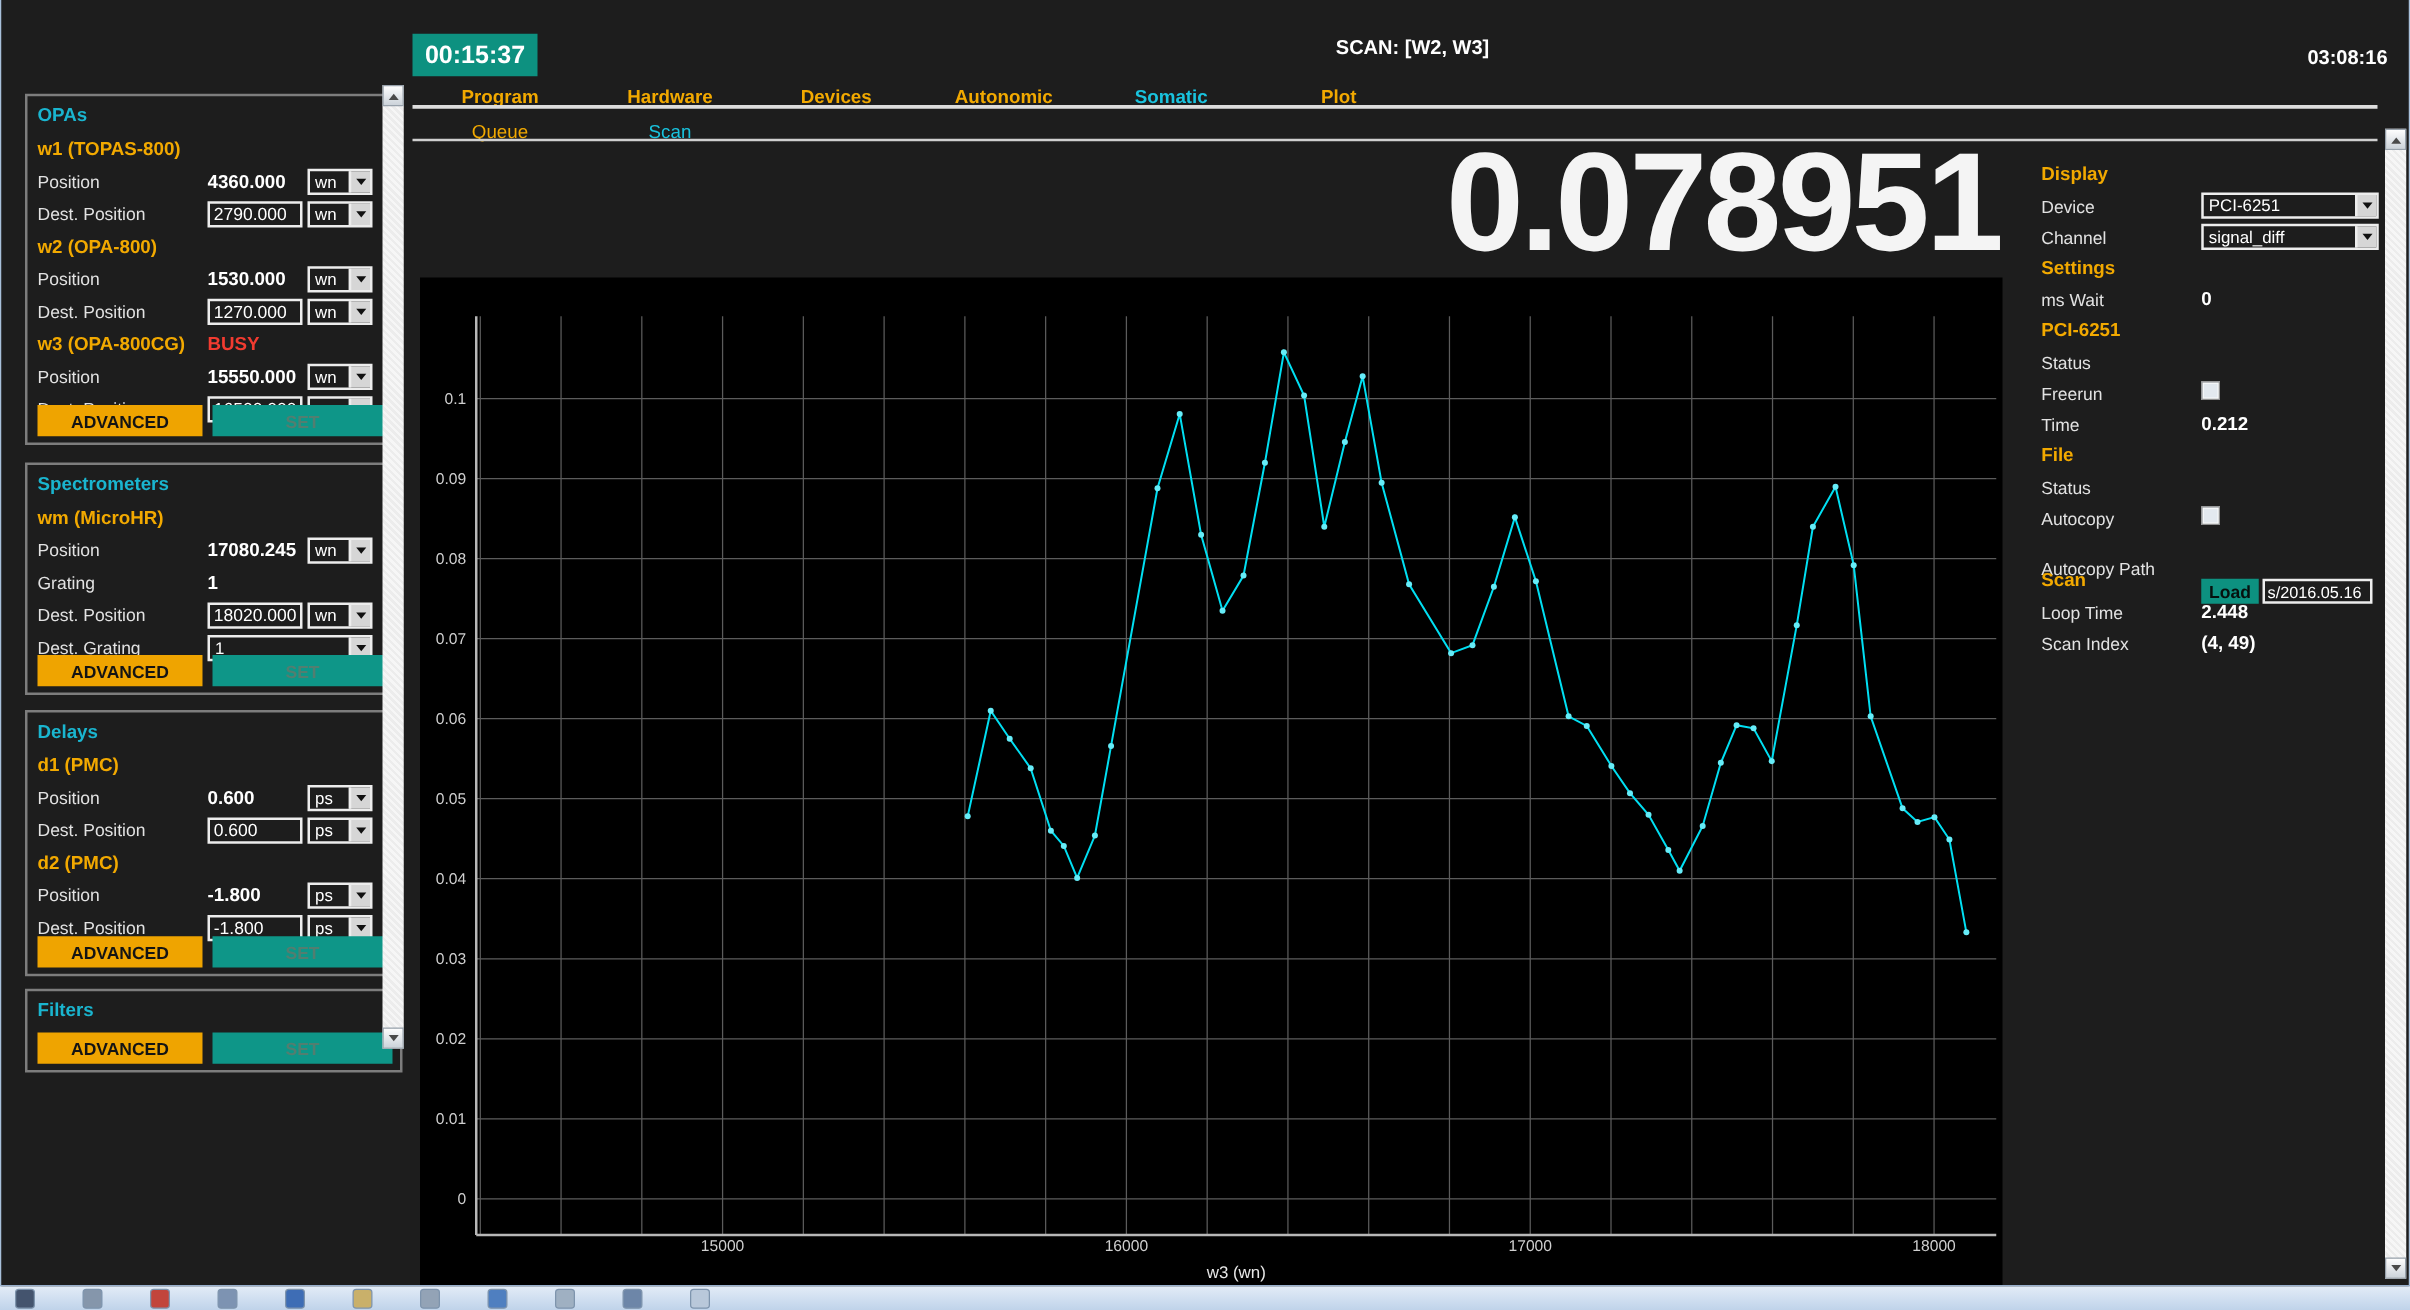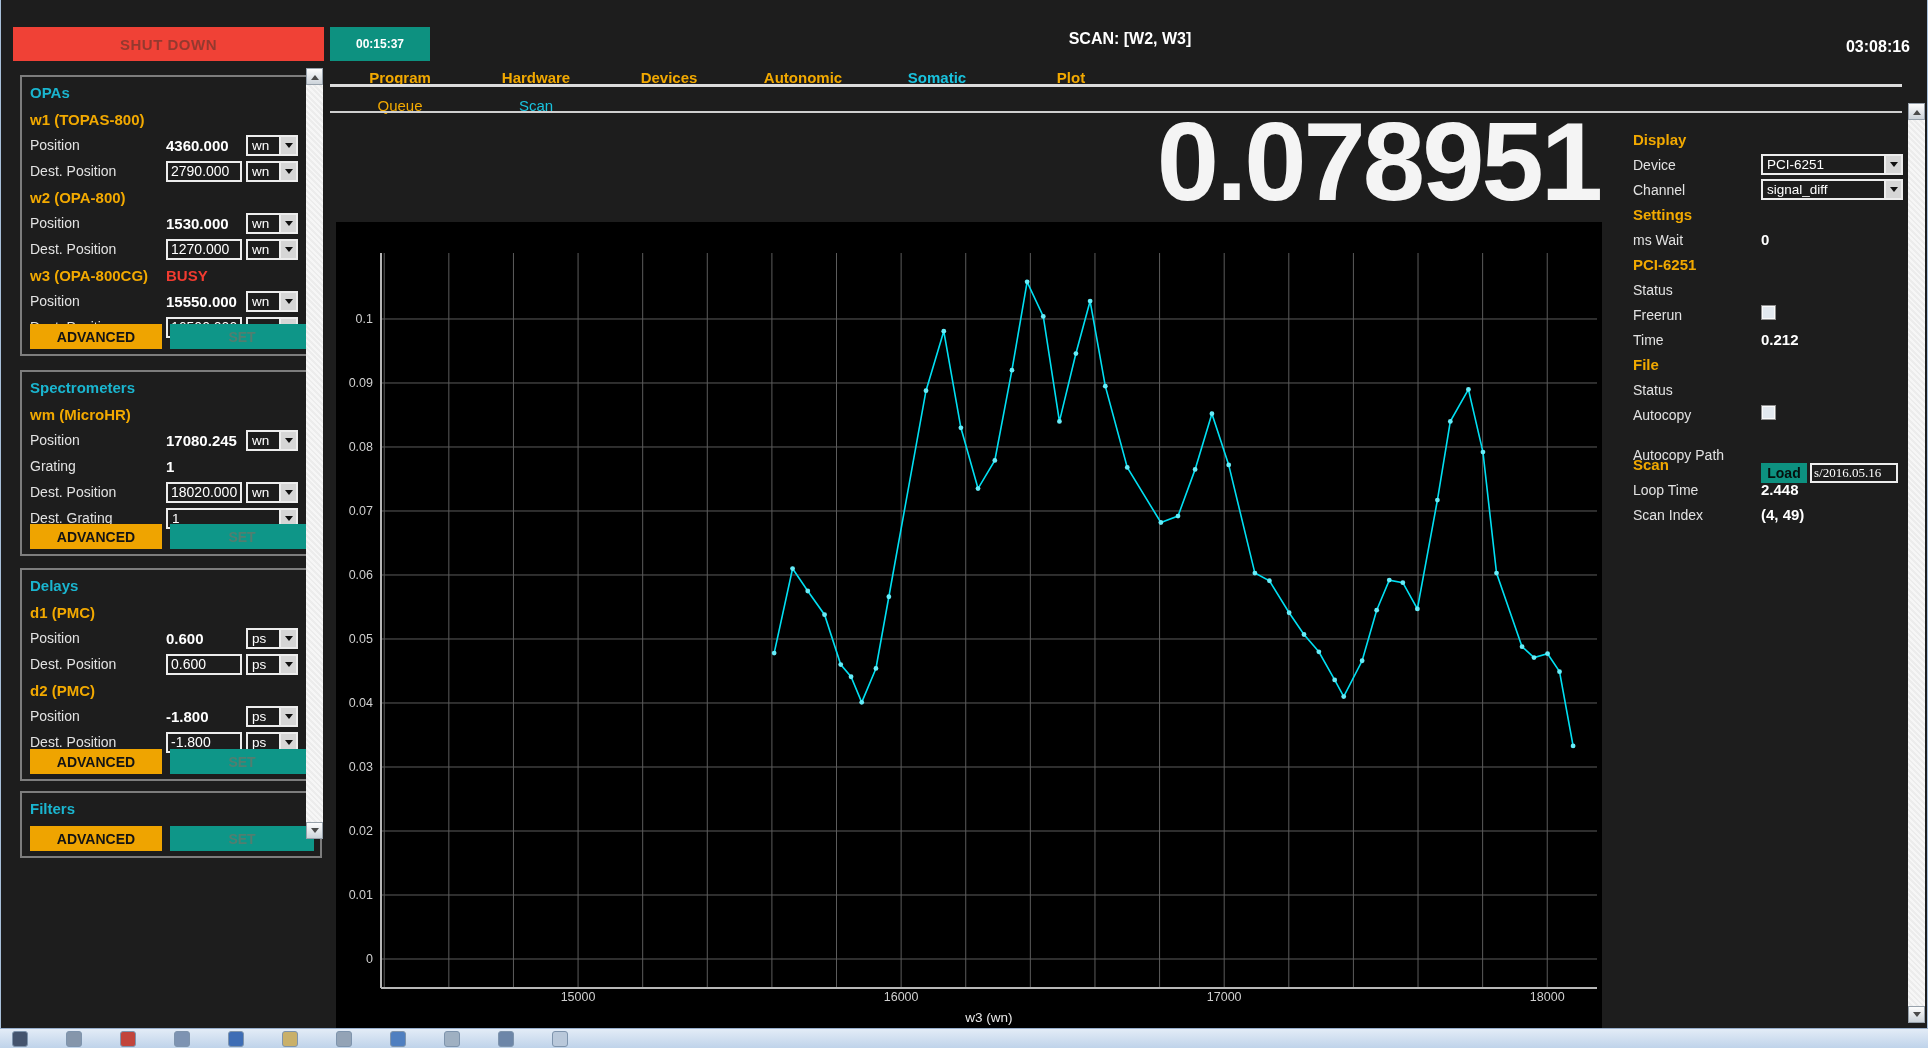--- a/index.html
+++ b/index.html
@@ -12,21 +12,21 @@
   .title-text{left:27px;top:3px;font-size:12px;color:#111;white-space:nowrap;}
   .win-btns{right:4px;top:2px;display:flex;gap:2px;}
   .win-btn{width:24px;height:15px;background:linear-gradient(#f4f8fc,#ccd9ea);border:1px solid #7f93ad;border-radius:2px;display:flex;align-items:center;justify-content:center;position:relative;}
   .glyph-min{width:8px;height:2px;background:#333;margin-top:7px;}
   .glyph-max{width:8px;height:7px;border:1.5px solid #333;}
   .glyph-close{width:9px;height:9px;position:relative;}
   .glyph-close::before,.glyph-close::after{content:"";position:absolute;left:4px;top:-1px;width:2px;height:11px;background:#333;}
   .glyph-close::before{transform:rotate(45deg);} .glyph-close::after{transform:rotate(-45deg);}
   
   .shutdown{left:13px;top:27px;width:311px;height:34px;background:#f04136;color:#94392f;font-weight:bold;font-size:15px;display:flex;align-items:center;justify-content:center;letter-spacing:.5px;}
-  .timer{left:330px;top:27px;width:100px;height:34px;background:#0d9180;color:#fff;font-weight:bold;font-size:12px;display:flex;align-items:center;justify-content:center;}
+  .timer{left:330px;top:27px;width:100px;height:34px;background:#0d9180;color:#fff;font-weight:bold;font-size:20px;display:flex;align-items:center;justify-content:center;}
   .scanbanner{left:930px;top:30px;width:400px;text-align:center;color:#fff;font-weight:bold;font-size:16px;}
   .clock{right:18px;top:38px;color:#fff;font-weight:bold;font-size:16px;}
   
   .tab{top:69px;width:130px;height:16px;text-align:center;font-size:15px;font-weight:bold;color:#f2a900;cursor:default;}
   .subtab{top:97px;width:130px;height:16px;text-align:center;font-size:15px;font-weight:normal;color:#f2a900;}
   .tab.active,.subtab.active{color:#19c3de;}
   .divider1{left:330px;top:84px;width:1572px;height:3px;background:#dcdcdc;}
   .divider2{left:330px;top:111px;width:1572px;height:2px;background:#cfcfcf;}
   
   .panel{position:absolute;left:20px;width:302px;box-sizing:border-box;border:2px solid #7d7d7d;background:#1d1d1d;padding-top:3px;}
@@ -55,33 +55,32 @@
   .plotbox{left:336px;top:222px;width:1266px;height:806px;background:#000;}
   
   .rpanel{left:1633px;top:127px;width:272px;}
   .rrow{height:25px;display:grid;grid-template-columns:128px 1fr;align-items:center;}
   .rhead{color:#f2a900;font-weight:bold;font-size:15px;}
   .rlabel{color:#e2e2e2;font-size:14px;}
   .rval{color:#fff;font-weight:bold;font-size:15px;}
   .rsel{width:142px;height:21px;box-sizing:border-box;border:2px solid #ededed;background:#1d1d1d;display:flex;align-items:center;}
   .cb{width:13px;height:13px;background:#e3e9ef;border:1px solid #8f8f8f;box-shadow:inset 0 0 0 1px #fbfbfb;}
   .loadbtn{width:46px;height:20px;background:#0d9180;color:#06110e;font-weight:bold;font-size:14px;display:flex;align-items:center;justify-content:center;}
-  .pathinput{width:88px;height:20px;box-sizing:border-box;border:2px solid #ededed;background:#1d1d1d;color:#fff;font-size:13px;padding:0 2px;font-family:Liberation Serif, serif;margin-left:3px;}
+  .pathinput{width:88px;height:20px;box-sizing:border-box;border:2px solid #ededed;background:#1d1d1d;color:#fff;font-size:13px;padding:0 2px;font-family:Liberation Sans, sans-serif;margin-left:3px;}
   .pathwrap{display:flex;align-items:center;margin-top:36px;}
   
   .taskbar{left:0;top:1028px;width:1928px;height:20px;background:linear-gradient(#e3ecf7,#bfd3ea);border-top:1px solid #98afcc;display:flex;align-items:center;gap:38px;padding-left:12px;box-sizing:border-box;}
   .tbicon{width:14px;height:14px;border-radius:3px;border:1px solid #7e94ad;flex:none;}
 </style>
 </head>
 <body>
 
 <div id="screen">
 
 
-  <div class="abs shutdown">SHUT DOWN</div>
   <div class="abs timer">00:15:37</div>
   <div class="abs scanbanner">SCAN: [W2, W3]</div>
   <div class="abs clock">03:08:16</div>
 
   <div class="abs tab" style="left:335px">Program</div>
   <div class="abs tab" style="left:471px">Hardware</div>
   <div class="abs tab" style="left:604px">Devices</div>
   <div class="abs tab" style="left:738px">Autonomic</div>
   <div class="abs tab active" style="left:872px">Somatic</div>
   <div class="abs tab" style="left:1006px">Plot</div>

